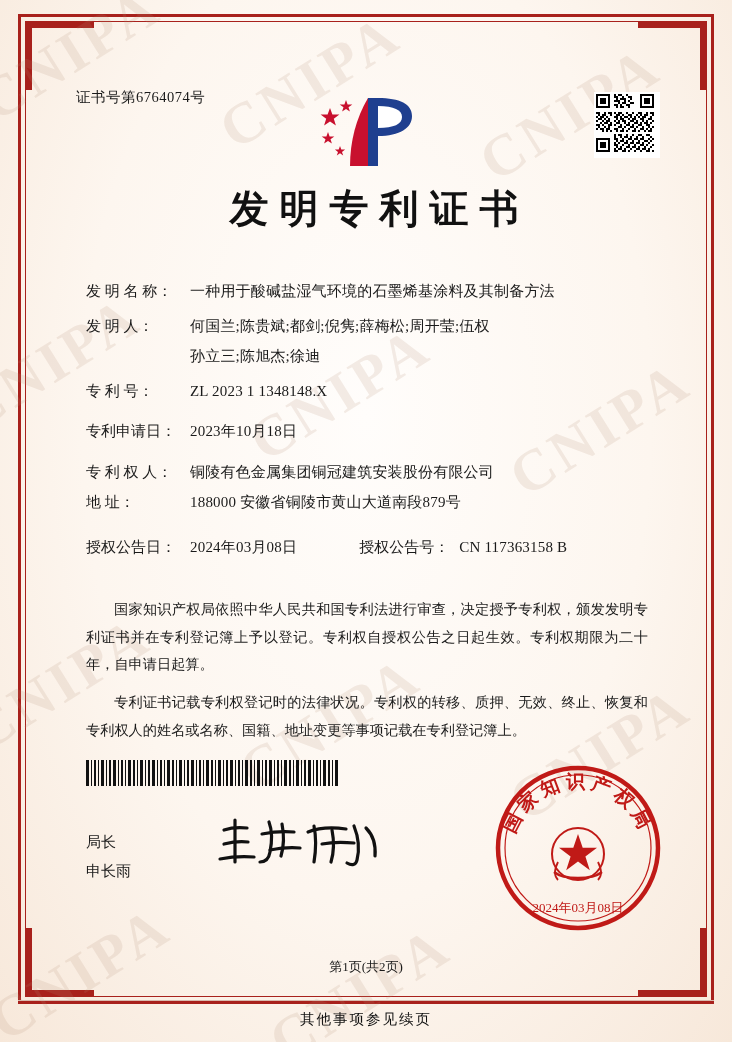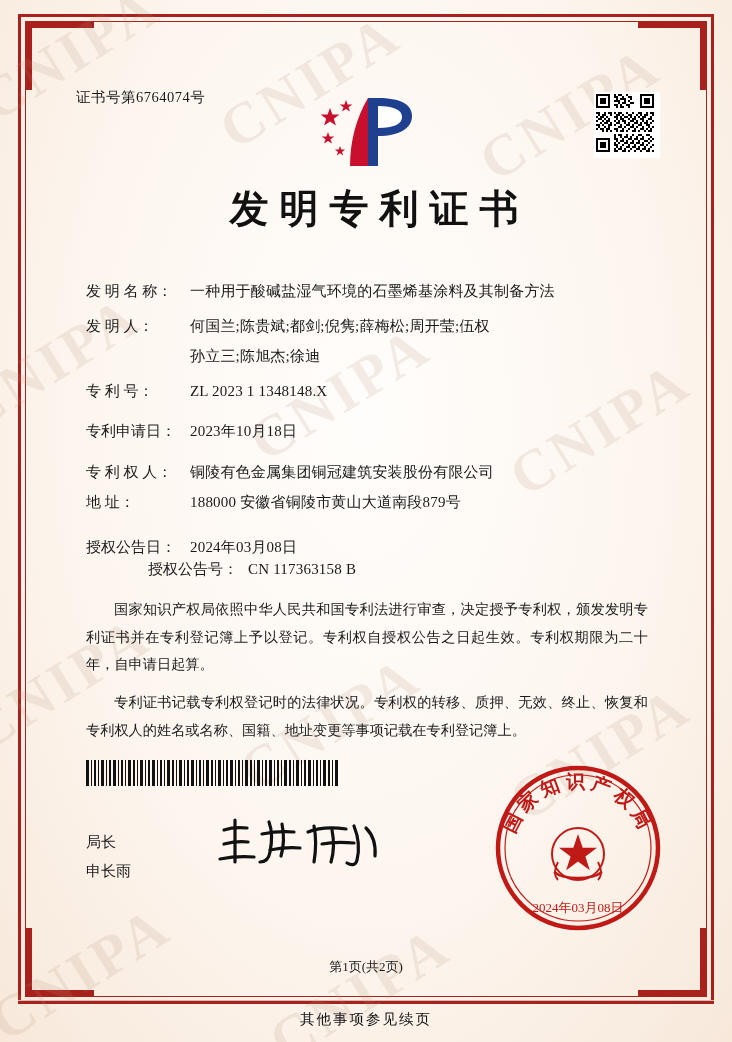--- a/index.html
+++ b/index.html
@@ -502,21 +502,21 @@
       <div class="row tight" style="margin-top:18px;">
         <div class="lbl">专 利 权 人：</div>
         <div class="val">铜陵有色金属集团铜冠建筑安装股份有限公司</div>
       </div>
 
       <div class="row">
         <div class="lbl">地 址：</div>
         <div class="val">188000 安徽省铜陵市黄山大道南段879号</div>
       </div>
 
-      <div class="row-two" style="margin-top:22px;flex-direction:column;">
+      <div class="row-two" style="margin-top:22px;">
         <div style="display:flex;">
           <div class="lbl">授权公告日：</div>
           <div class="val">2024年03月08日</div>
         </div>
         <div class="col-b">
           <div class="lbl">授权公告号：</div>
           <div class="val">CN 117363158 B</div>
         </div>
       </div>
 

